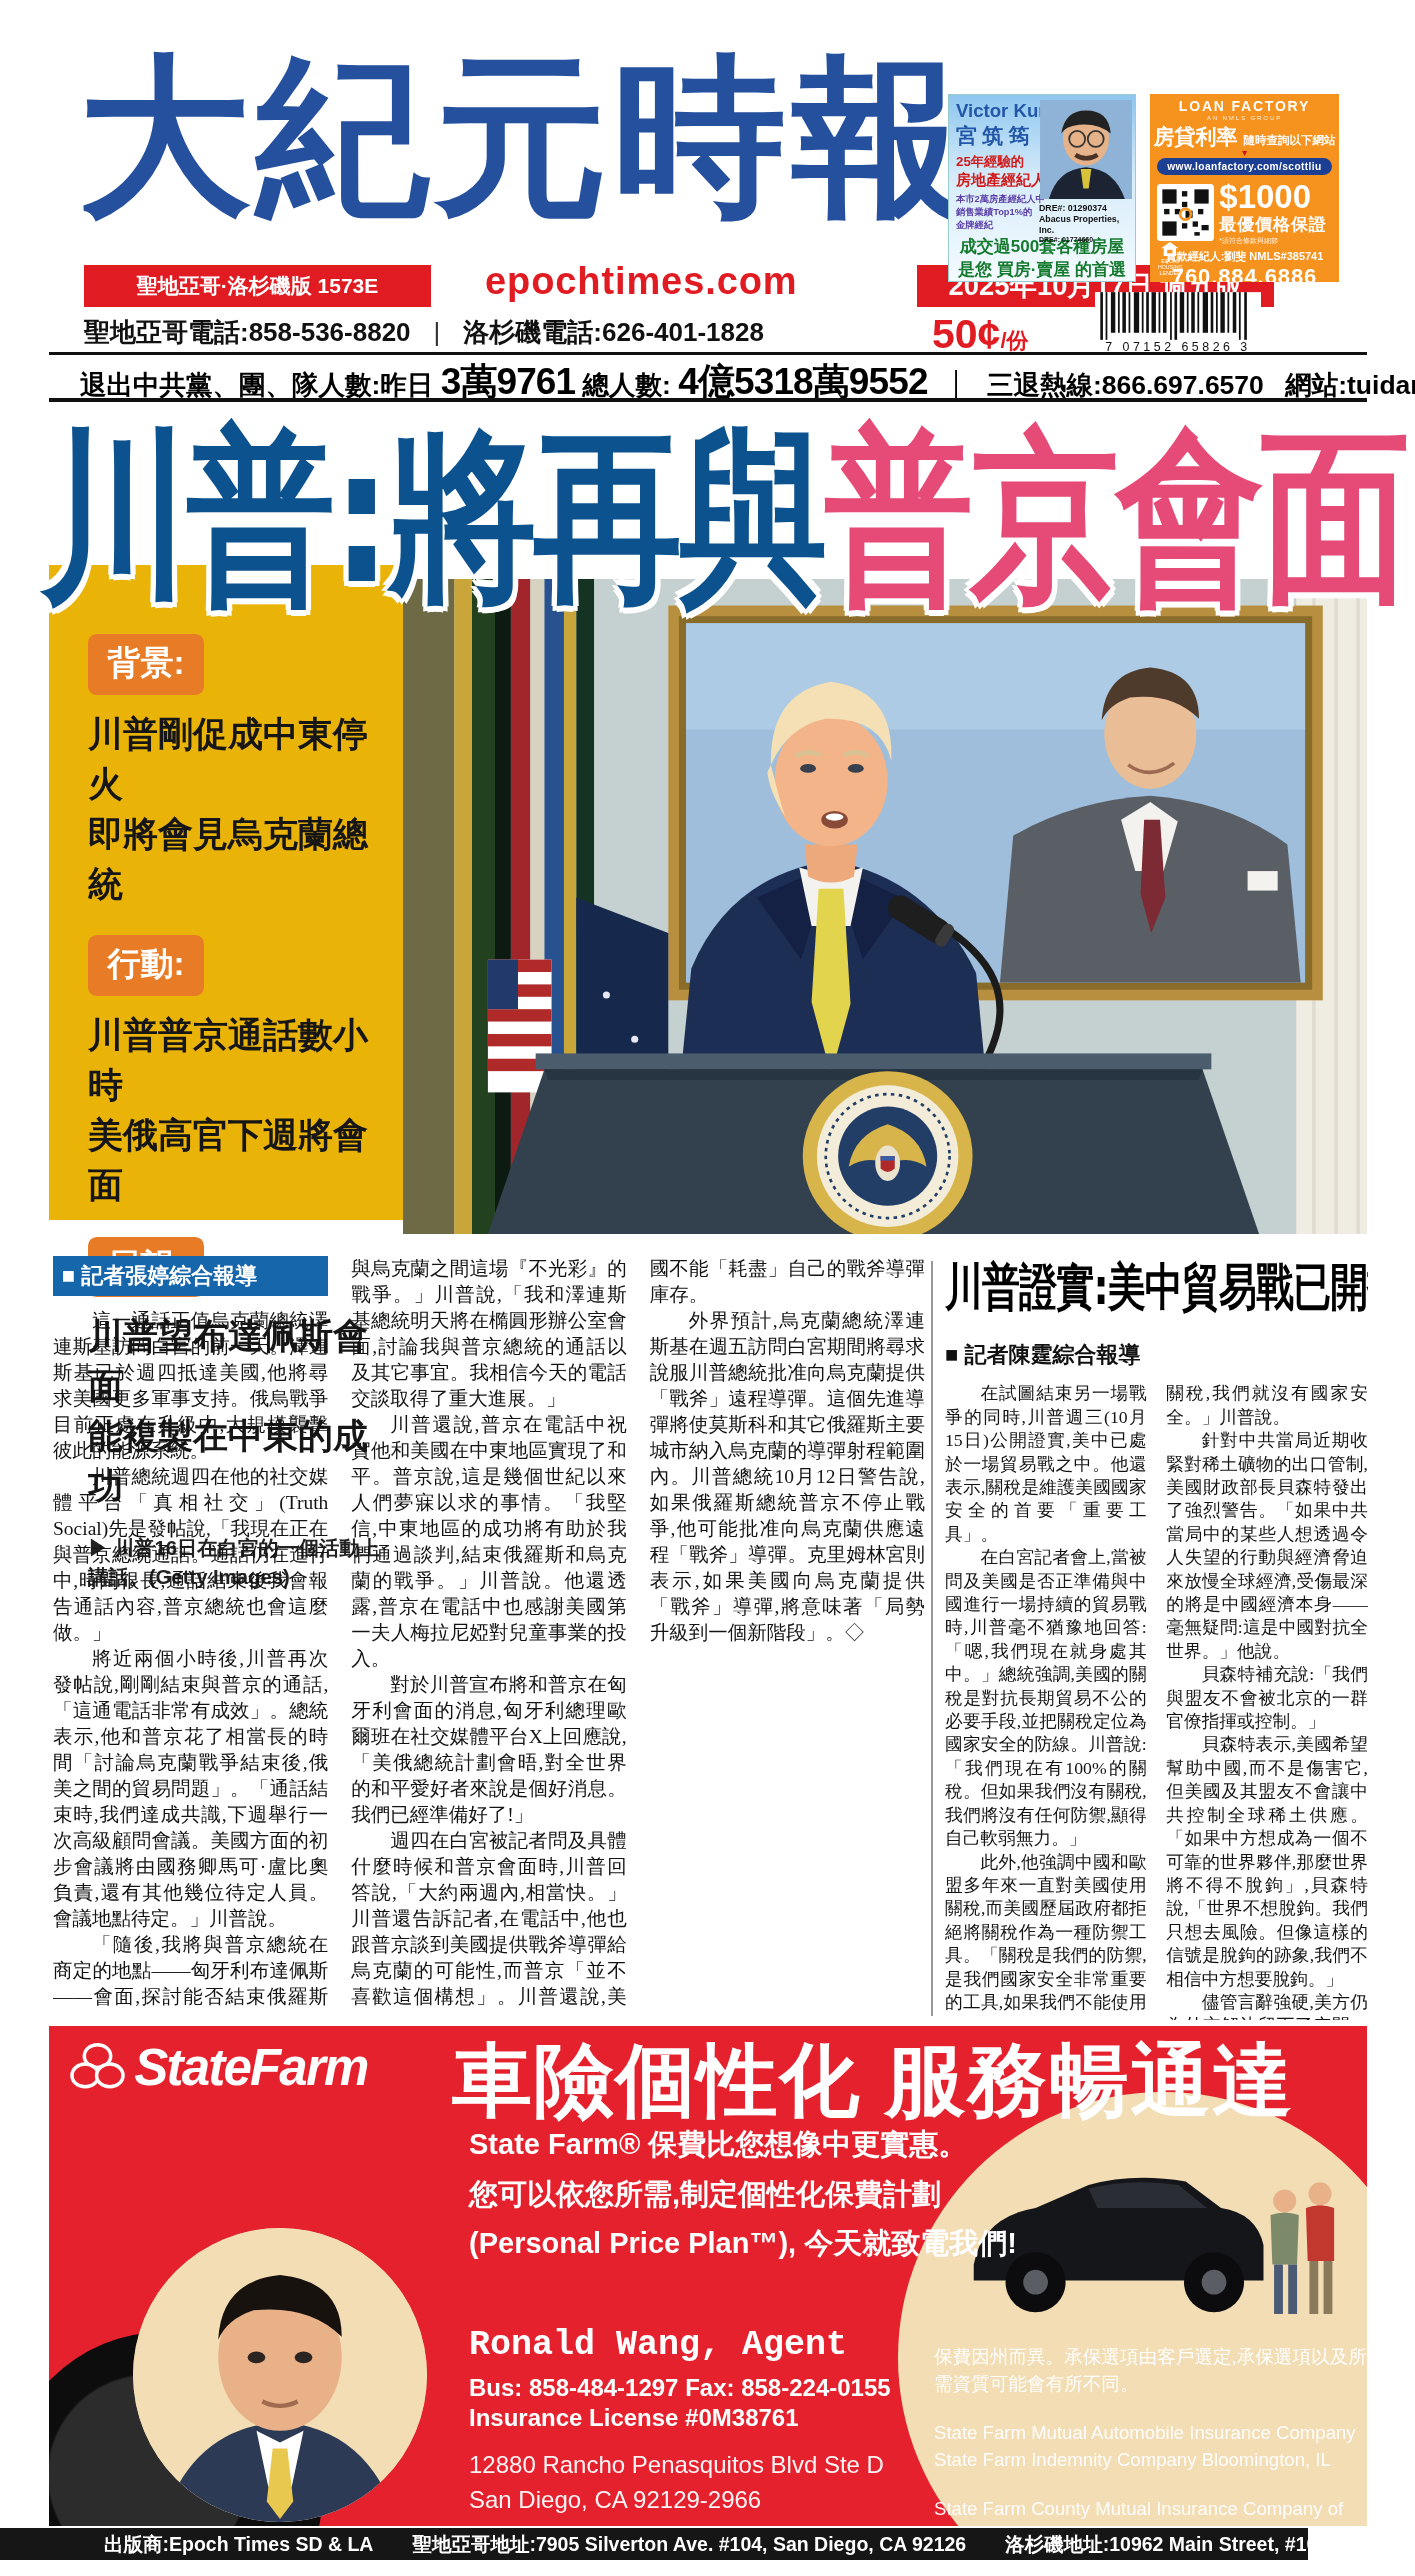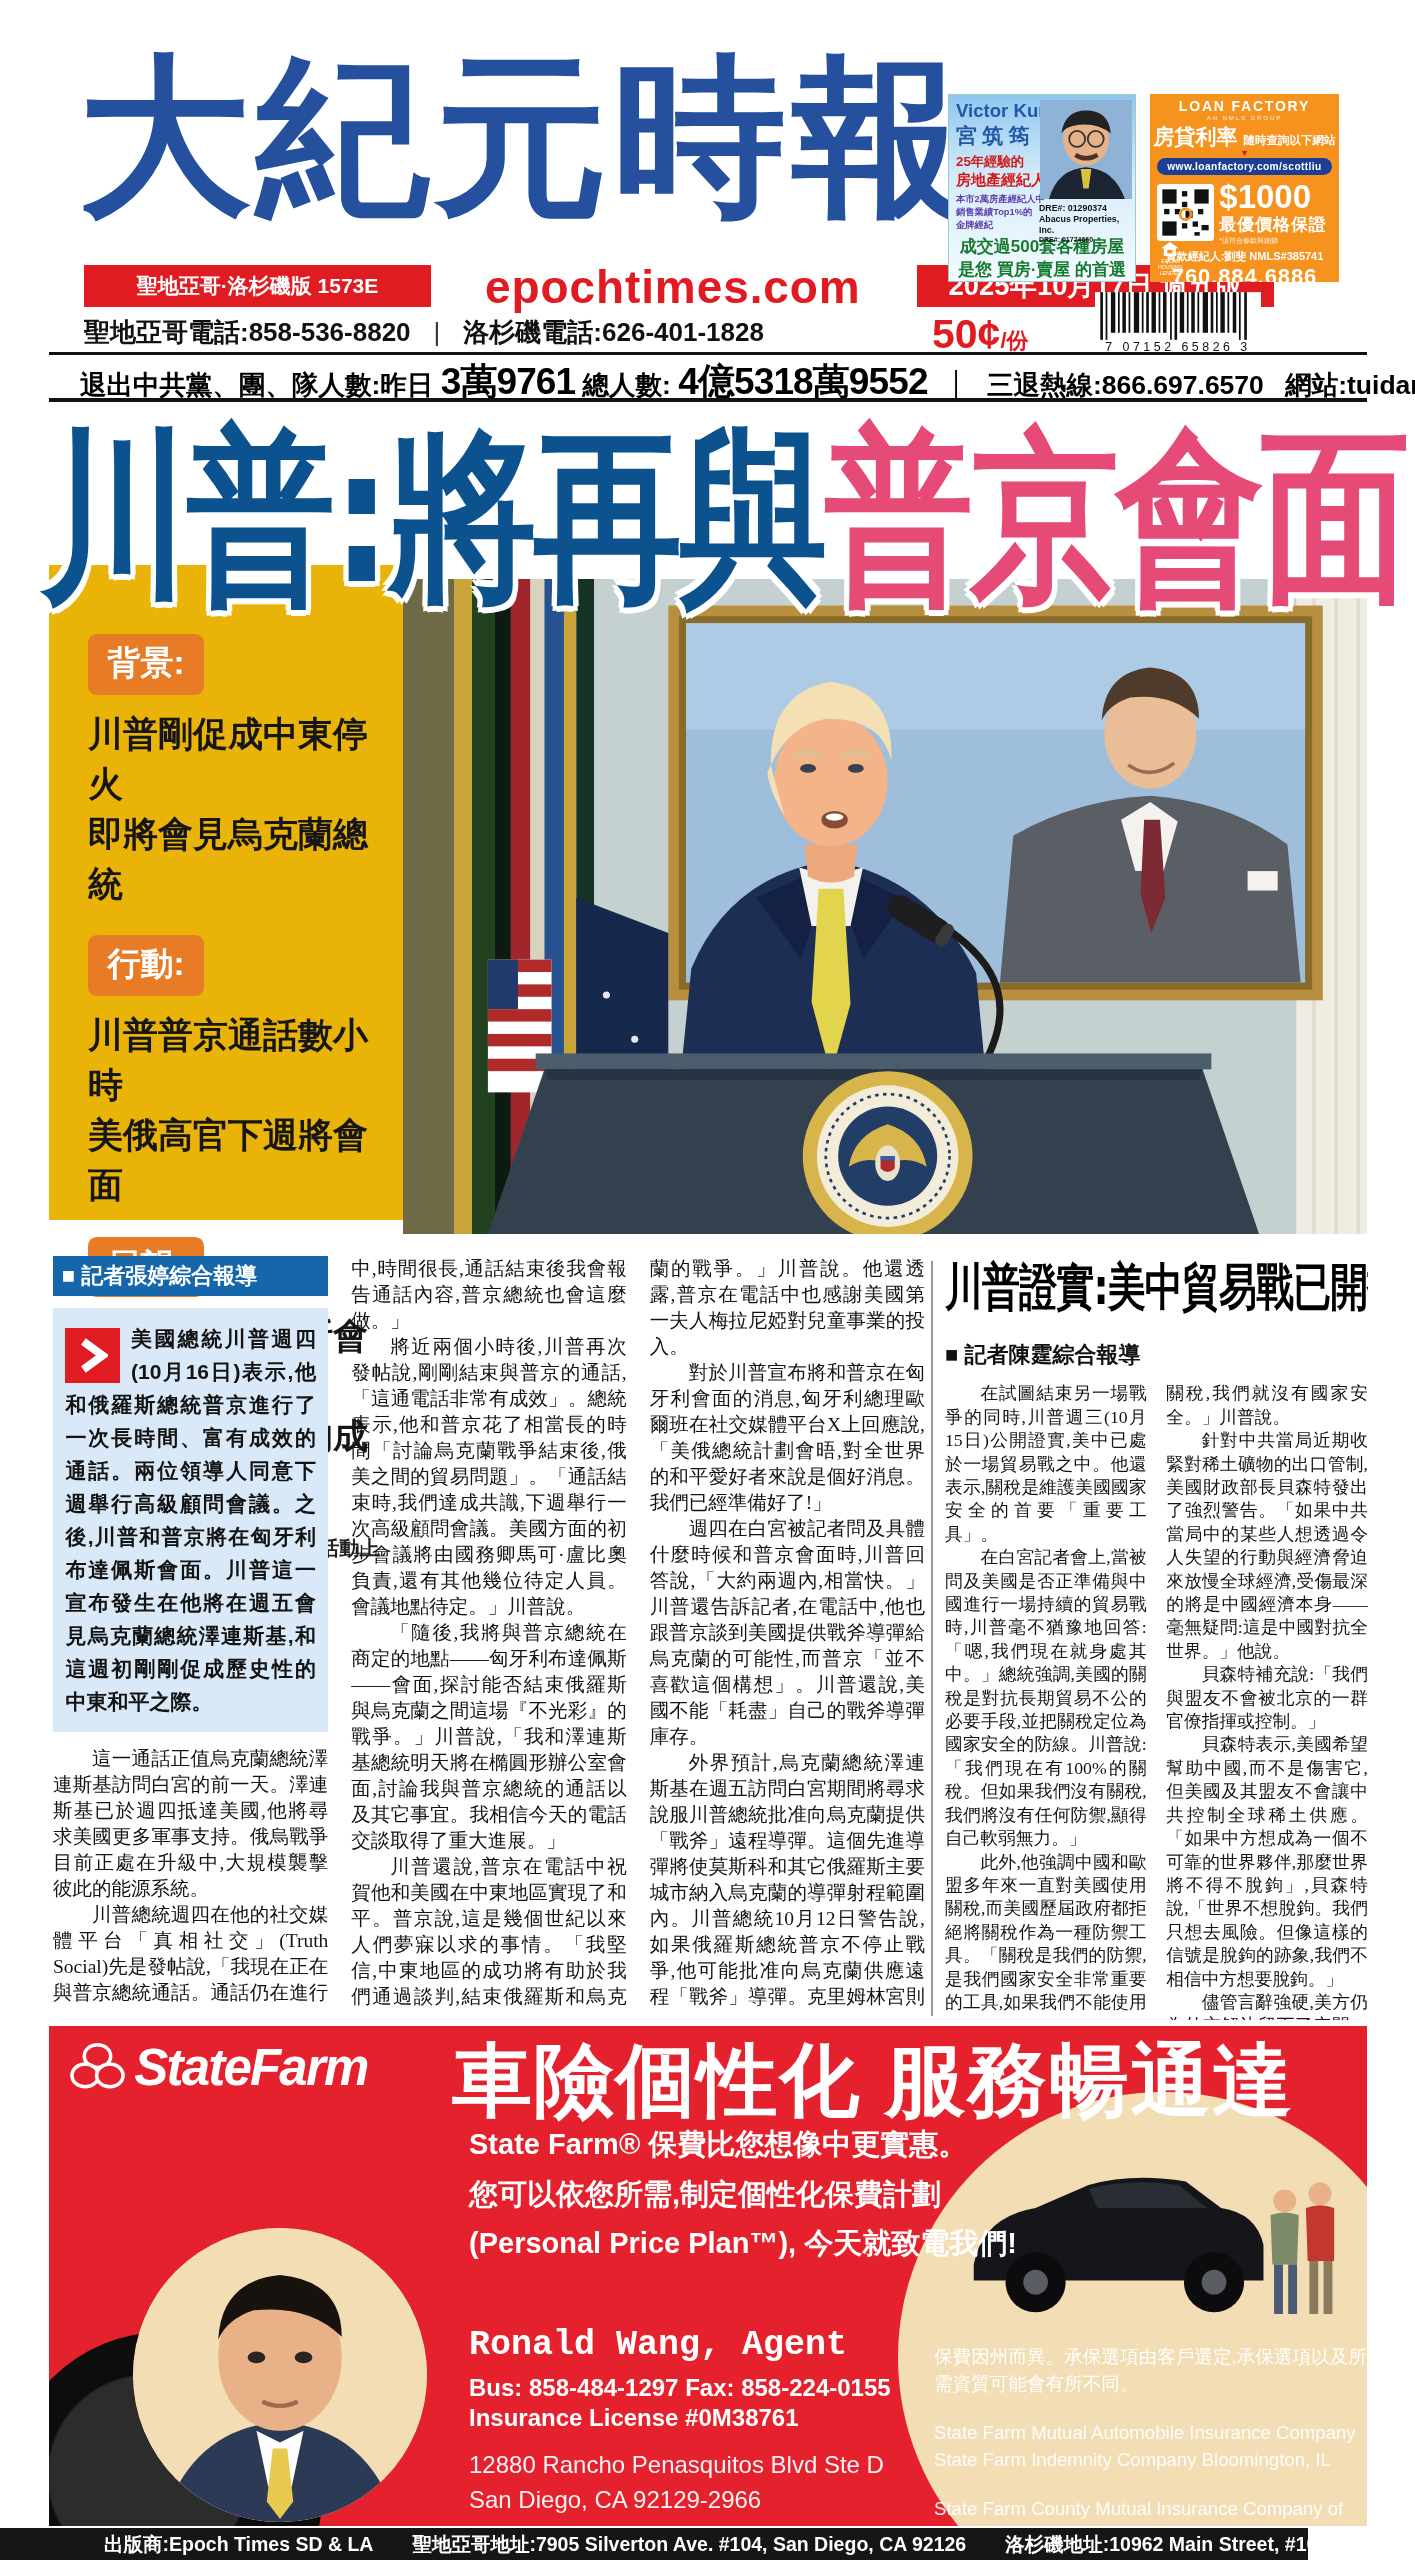--- a/index.html
+++ b/index.html
@@ -4,21 +4,21 @@
 <style>
   * { margin:0; padding:0; box-sizing:border-box; }
   body { font-family:"Liberation Sans", sans-serif; background:#888; }
   .page { position:relative; width:1415px; height:2576px; background:#fff; margin:0 auto; overflow:hidden; }
   .abs { position:absolute; }
 
   
   .logo { left:78px; top:42px; width:920px; font-size:173px; font-weight:900; color:#24509e; letter-spacing:5.3px; line-height:1.1; font-family:"DejaVu Sans", sans-serif; }
   .red-badge { background:#e11b22; color:#fff; font-weight:700; display:flex; align-items:center; justify-content:center; }
   .edition { left:84px; top:265px; width:347px; height:42px; font-size:21px; }
-  .site { left:485px; top:260px; font-size:46px; font-weight:800; color:#e11b22; letter-spacing:0.9px; }
+  .site { left:485px; top:260px; font-size:38px; font-weight:800; color:#e11b22; letter-spacing:0.9px; }
   .datebox { left:917px; top:265px; width:357px; height:42px; font-size:27.4px; }
   .phones { left:84px; top:315px; font-size:26px; font-weight:700; color:#111; }
   .phones .sep { margin:0 23px; color:#333; font-weight:400; }
   .price { left:932px; top:311px; color:#e11b22; font-weight:800; font-size:41px; }
   .price small { font-size:22px; font-weight:700; }
   .barcode { left:1095px; top:292px; }
   .barcode-digits { left:1095px; top:340px; width:166px; font-size:12.4px; color:#111; text-align:center; letter-spacing:3.5px; }
   .rule { left:49px; width:1318px; background:#111; }
   .tuidang { left:80px; top:357px; font-size:26.5px; font-weight:700; color:#000; white-space:nowrap; }
   .tuidang b { font-size:37px; font-weight:900; letter-spacing:-0.9px; }
@@ -348,28 +348,20 @@
       <circle cx="548" cy="652" r="56" fill="#223d66"></circle>
       <path d="M548 616 Q586 628 592 664 Q570 650 548 662 Q526 650 504 664 Q510 628 548 616Z" fill="#d8b54a"></path>
       <ellipse cx="548" cy="660" rx="14" ry="20" fill="#e9e2cf"></ellipse>
       <path d="M540 652 h16 v14 q-8 8 -16 0 Z" fill="#b02a2a"></path>
       <path d="M540 652 h16 v5 h-16 Z" fill="#3a5da8"></path>
     </g>
   </svg>
 
   <div class="abs art1">
     <div class="byline1">■ 記者張婷綜合報導</div>
-    <div class="leadbox">
-      <span class="epoch-arrow">
-        <svg width="30" height="35" viewBox="0 0 34 40">
-            <polyline points="6,4 28,20 6,36" fill="none" stroke="#fff" stroke-width="9"></polyline>
-          </svg>
-      </span>
-      <p>美國總統川普週四(10月16日)表示,他和俄羅斯總統普京進行了一次長時間、富有成效的通話。兩位領導人同意下週舉行高級顧問會議。之後,川普和普京將在匈牙利布達佩斯會面。川普這一宣布發生在他將在週五會見烏克蘭總統澤連斯基,和這週初剛剛促成歷史性的中東和平之際。</p>
-    </div>
     <p>這一通話正值烏克蘭總統澤連斯基訪問白宮的前一天。澤連斯基已於週四抵達美國,他將尋求美國更多軍事支持。俄烏戰爭目前正處在升級中,大規模襲擊彼此的能源系統。</p>
     <p>川普總統週四在他的社交媒體平台「真相社交」(Truth Social)先是發帖說,「我現在正在與普京總統通話。通話仍在進行中,時間很長,通話結束後我會報告通話內容,普京總統也會這麼做。」</p>
     <p>將近兩個小時後,川普再次發帖說,剛剛結束與普京的通話,「這通電話非常有成效」。總統表示,他和普京花了相當長的時間「討論烏克蘭戰爭結束後,俄美之間的貿易問題」。「通話結束時,我們達成共識,下週舉行一次高級顧問會議。美國方面的初步會議將由國務卿馬可·盧比奧負責,還有其他幾位待定人員。會議地點待定。」川普說。</p>
     <p>「隨後,我將與普京總統在商定的地點——匈牙利布達佩斯——會面,探討能否結束俄羅斯與烏克蘭之間這場『不光彩』的戰爭。」川普說,「我和澤連斯基總統明天將在橢圓形辦公室會面,討論我與普京總統的通話以及其它事宜。我相信今天的電話交談取得了重大進展。」</p>
     <p>川普還說,普京在電話中祝賀他和美國在中東地區實現了和平。普京說,這是幾個世紀以來人們夢寐以求的事情。「我堅信,中東地區的成功將有助於我們通過談判,結束俄羅斯和烏克蘭的戰爭。」川普說。他還透露,普京在電話中也感謝美國第一夫人梅拉尼婭對兒童事業的投入。</p>
     <p>對於川普宣布將和普京在匈牙利會面的消息,匈牙利總理歐爾班在社交媒體平台X上回應說,「美俄總統計劃會晤,對全世界的和平愛好者來說是個好消息。我們已經準備好了!」</p>
     <p>週四在白宮被記者問及具體什麼時候和普京會面時,川普回答說,「大約兩週內,相當快。」川普還告訴記者,在電話中,他也跟普京談到美國提供戰斧導彈給烏克蘭的可能性,而普京「並不喜歡這個構想」。川普還說,美國不能「耗盡」自己的戰斧導彈庫存。</p>
     <p>外界預計,烏克蘭總統澤連斯基在週五訪問白宮期間將尋求說服川普總統批准向烏克蘭提供「戰斧」遠程導彈。這個先進導彈將使莫斯科和其它俄羅斯主要城市納入烏克蘭的導彈射程範圍內。川普總統10月12日警告說,如果俄羅斯總統普京不停止戰爭,他可能批准向烏克蘭供應遠程「戰斧」導彈。克里姆林宮則表示,如果美國向烏克蘭提供「戰斧」導彈,將意味著「局勢升級到一個新階段」。◇</p>
   </div>
 

